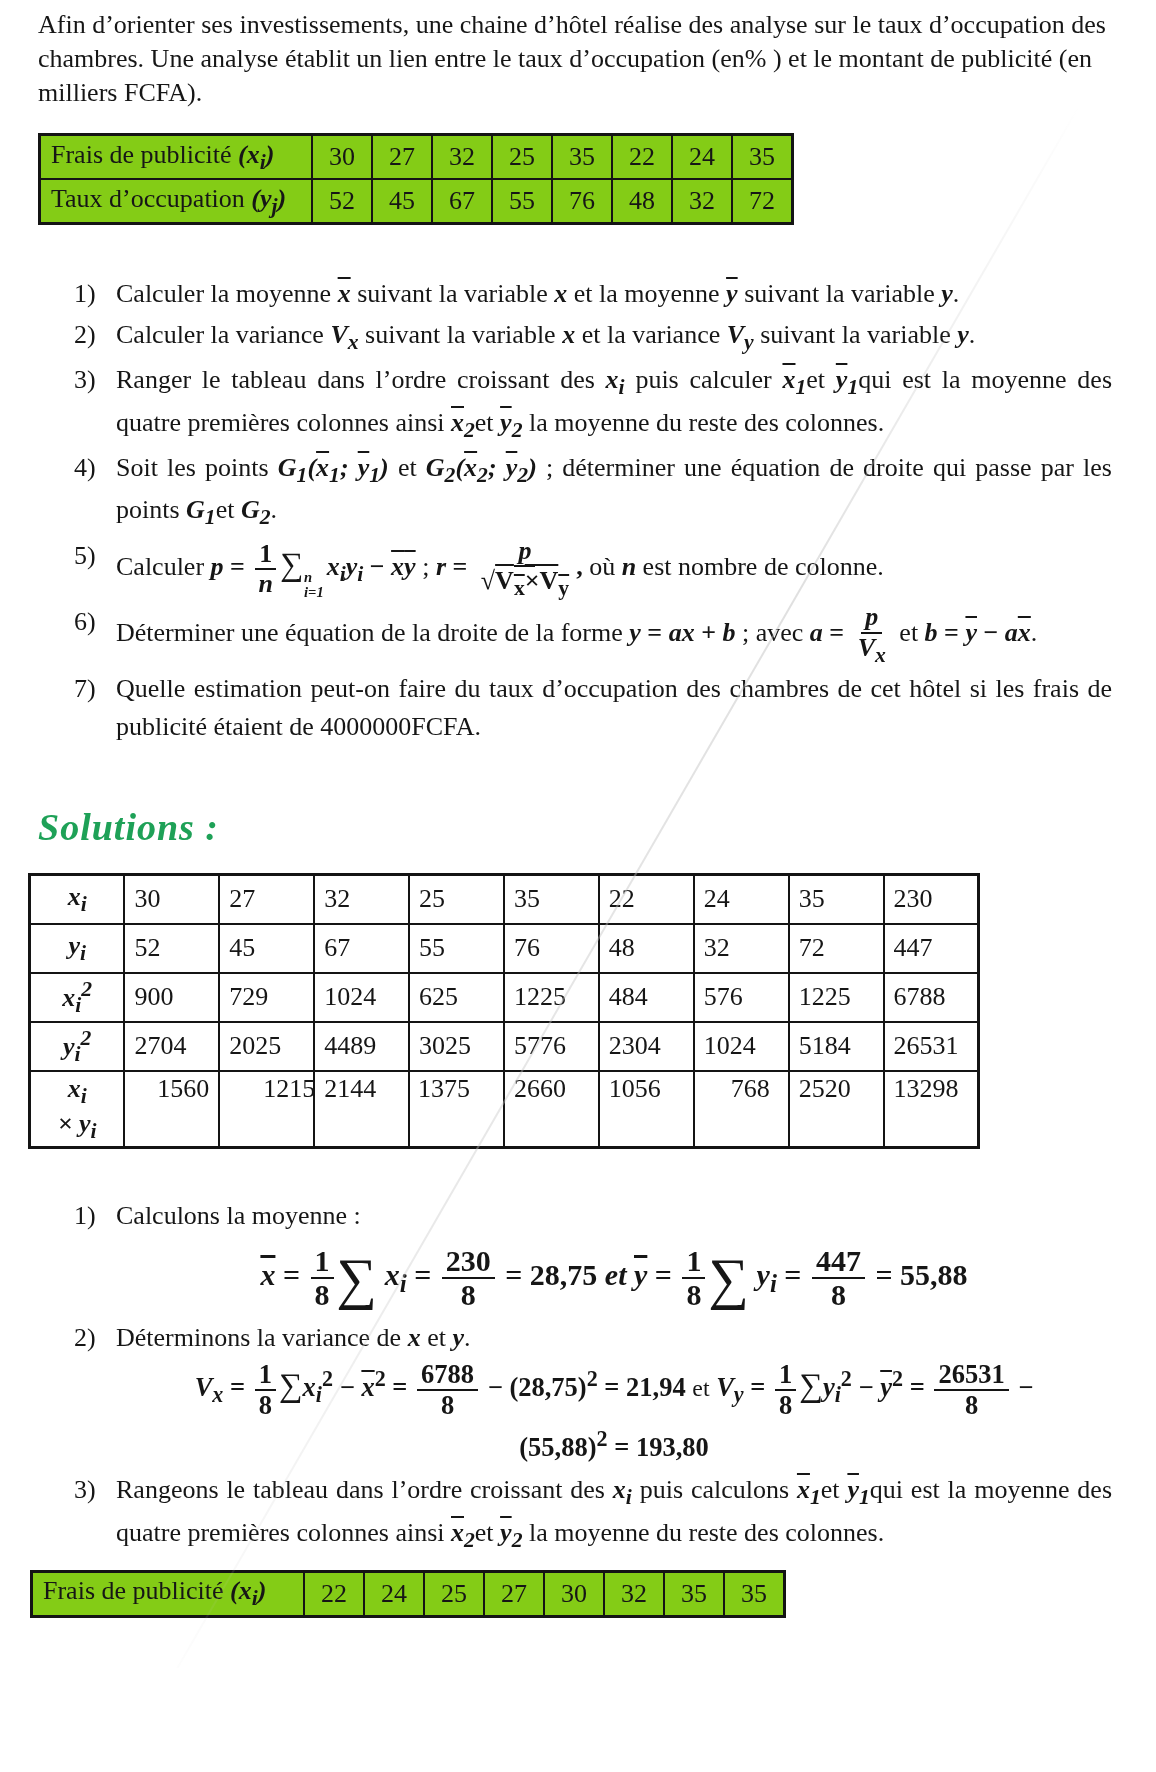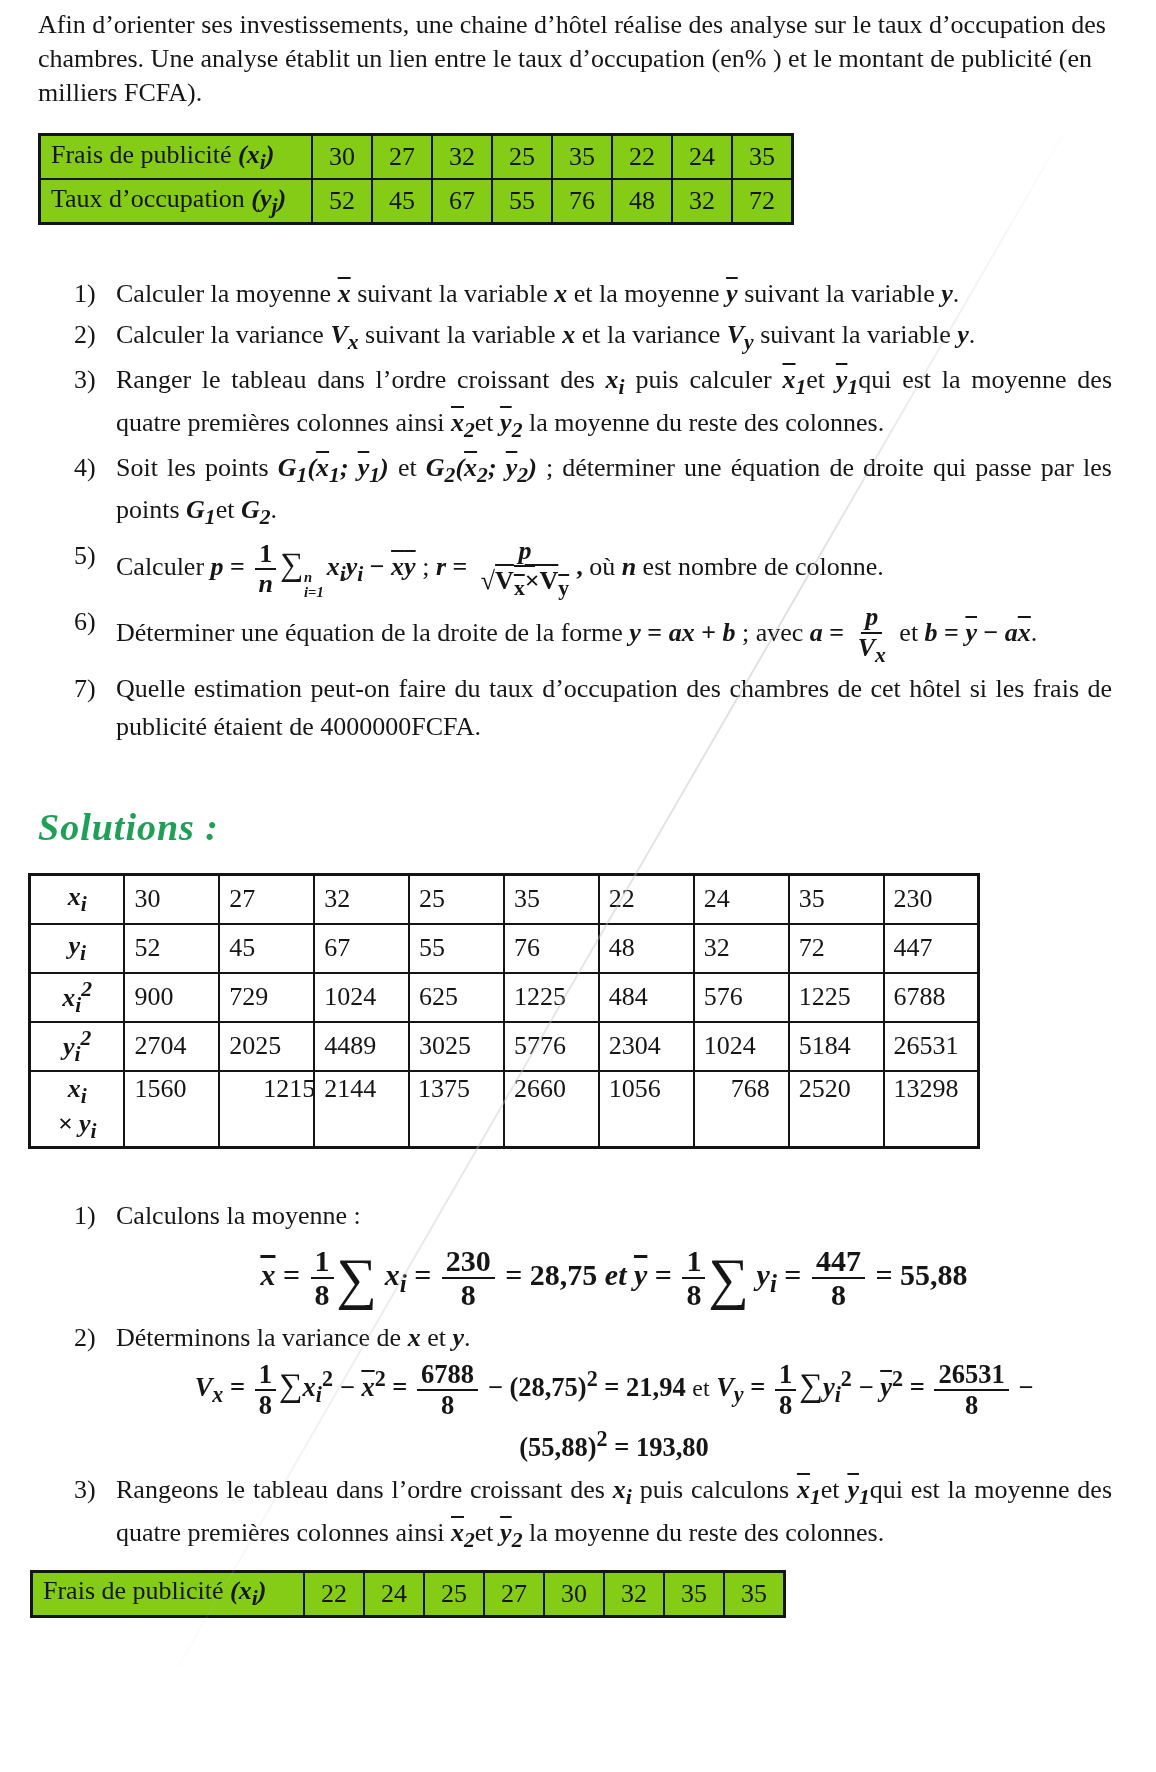--- a/index.html
+++ b/index.html
@@ -180,21 +180,21 @@
         <td>4489</td>
         <td>3025</td>
         <td>5776</td>
         <td>2304</td>
         <td>1024</td>
         <td>5184</td>
         <td>26531</td>
       </tr>
       <tr>
         <td class="rowlbl">x<sub>i</sub><br>× y<sub>i</sub></td>
-        <td style="vertical-align:top;">1560</td>
+        <td style="vertical-align:top;text-align:right;">1560</td>
         <td style="vertical-align:top;padding-left:43px;">1215</td>
         <td style="vertical-align:top;">2144</td>
         <td style="vertical-align:top;padding-left:8px;">1375</td>
         <td style="vertical-align:top;">2660</td>
         <td style="vertical-align:top;">1056</td>
         <td style="vertical-align:top;padding-left:36px;">768</td>
         <td style="vertical-align:top;margin-top:37px;">2520</td>
         <td style="vertical-align:top;margin-left:31px;">13298</td>
       </tr>
     </tbody>

